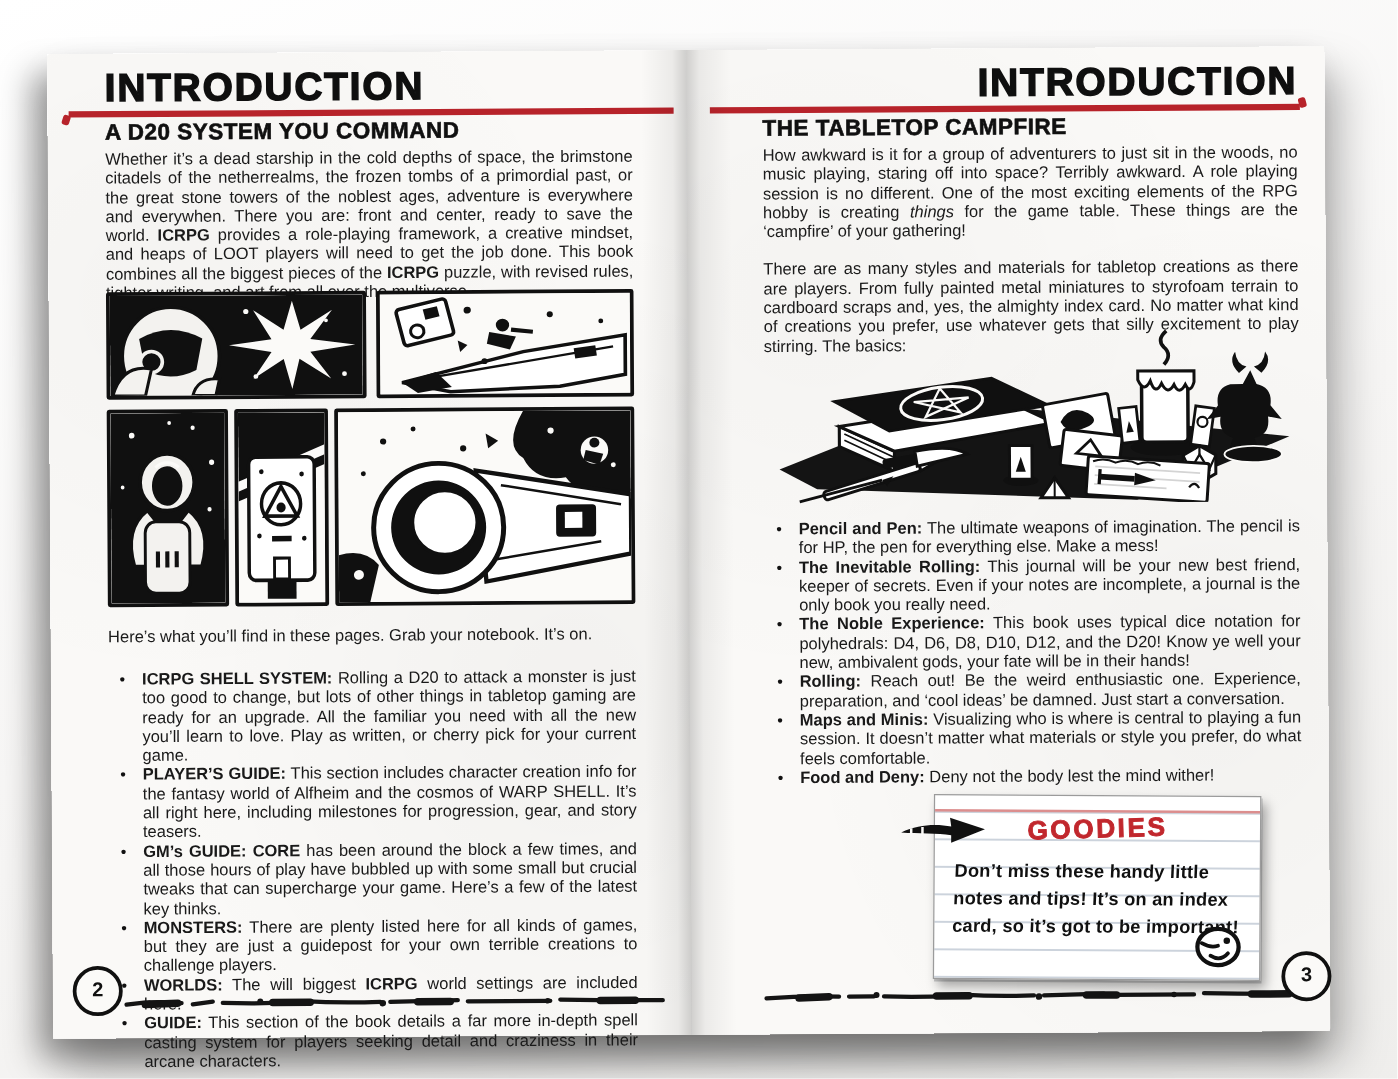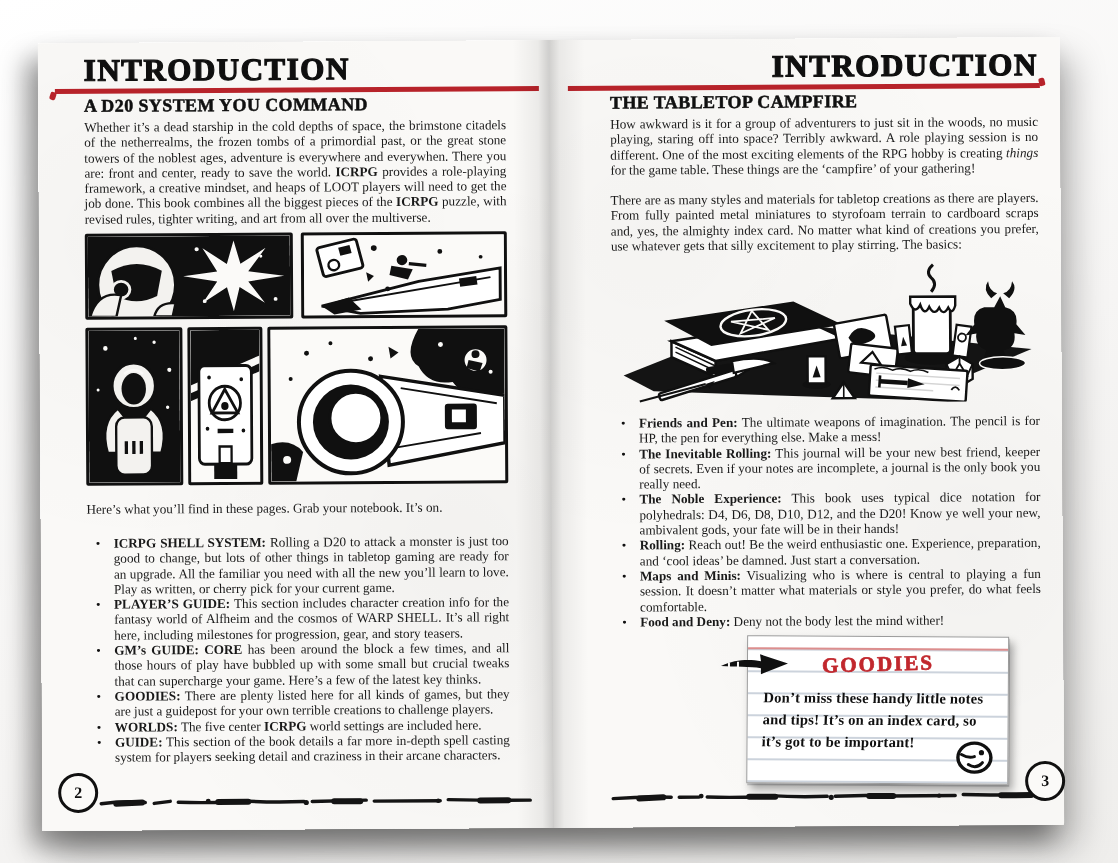--- a/index.html
+++ b/index.html
@@ -1,18 +1,18 @@
 <!DOCTYPE html>
 <html><head>
 <meta charset="utf-8">
 <style>
   html,body{margin:0;padding:0;background:#ffffff;}
   .stage{position:relative;width:1118px;height:863px;overflow:hidden;
          background:linear-gradient(160deg,#ffffff 0%,#f6f5f4 55%,#efeeec 100%);
-         font-family:Liberation Serif, serif;color:#191919;}
+         font-family:Liberation Sans, sans-serif;color:#191919;}
   .book{position:absolute;left:40px;top:40px;width:1022px;height:788px;display:flex;
         transform:rotate(-0.35deg);
         box-shadow:-12px 16px 26px rgba(0,0,0,0.38), 12px 22px 34px rgba(0,0,0,0.26);}
   .page{position:relative;width:511px;height:788px;flex:0 0 auto;
         background:
           radial-gradient(130% 80% at 20% 25%, rgba(0,0,0,0.025), transparent 50%),
           radial-gradient(120% 90% at 82% 65%, rgba(0,0,0,0.03), transparent 55%),
           #faf9f7;}
   .page.left{border-radius:3px 0 0 3px;}
   .page.right{border-radius:0 3px 3px 0;}
@@ -200,22 +200,22 @@
           </div>
         </div>
       </div>
 
       <div class="col-left body-text list-intro">Here’s what you’ll find in these pages. Grab your notebook. It’s on.</div>
 
       <ul class="col-left bullets bl">
         <li><span><span class="b">ICRPG SHELL SYSTEM:</span><span> Rolling a D20 to attack a monster is just too good to change, but lots of other things in tabletop gaming are ready for an upgrade. All the familiar you need with all the new you’ll learn to love. Play as written, or cherry pick for your current game.</span></span></li>
         <li><span><span class="b">PLAYER’S GUIDE:</span><span> This section includes character creation info for the fantasy world of Alfheim and the cosmos of WARP SHELL. It’s all right here, including milestones for progression, gear, and story teasers.</span></span></li>
         <li><span><span class="b">GM’s GUIDE: CORE</span><span> has been around the block a few times, and all those hours of play have bubbled up with some small but crucial tweaks that can supercharge your game. Here’s a few of the latest key thinks.</span></span></li>
-        <li><span><span class="b">GOODIES:</span><span> There are plenty listed here for all kinds of games, but they are just a guidepost for your own terrible creations to challenge players.</span></span></li>
-        <li><span><span class="b">WORLDS:</span><span> The five center </span><span class="b">ICRPG</span><span> world settings are included here.</span></span></li>
+        <li><span><span class="b">MONSTERS:</span><span> There are plenty listed here for all kinds of games, but they are just a guidepost for your own terrible creations to challenge players.</span></span></li>
+        <li><span><span class="b">WORLDS:</span><span> The will biggest </span><span class="b">ICRPG</span><span> world settings are included here.</span></span></li>
         <li><span><span class="b">GUIDE:</span><span> This section of the book details a far more in-depth spell casting system for players seeking detail and craziness in their arcane characters.</span></span></li>
       </ul>
 
       <div class="pnum">
         <span>2</span>
       </div>
       <svg class="brush" viewBox="0 0 436 16" preserveAspectRatio="none">
         <path d="M3 9 q22 -3 44 -1 M56 9 l16 -2 M80 8 q28 1 56 0 M144 7 q30 2 62 1 M214 8 l54 -1 M276 8 q32 0 66 0 M350 7 q40 1 82 1" stroke="#141414" stroke-width="3.4" fill="none" stroke-linecap="round"></path>
         <path d="M18 9 l26 -1 M120 8 l30 0 M236 8 l26 0 M382 8 l28 0" stroke="#141414" stroke-width="6" fill="none" stroke-linecap="round"></path>
         <circle cx="110" cy="7" r="2.4" fill="#141414"></circle>
@@ -298,21 +298,21 @@
             <path d="M340 126 q4 -6 8 0" stroke="#101010" stroke-width="1.8" fill="none"></path>
           </g>
           <polygon points="221,136 232,120 243,136" fill="#ffffff" stroke="#101010" stroke-width="2.4"></polygon>
           <path d="M232 120 L232 136" stroke="#101010" stroke-width="1.6"></path>
           <path d="M28 138 L94 121" stroke="#101010" stroke-width="2.2"></path>
           <path d="M94 121 l9 -3 -5 8 z" fill="#101010"></path>
         </svg>
       </div>
 
       <ul class="col-right bullets br">
-        <li><span><span class="b">Friends and Pen:</span><span> The ultimate weapons of imagination. The pencil is for HP, the pen for everything else. Make a mess!</span></span></li>
+        <li><span><span class="b">Pencil and Pen:</span><span> The ultimate weapons of imagination. The pencil is for HP, the pen for everything else. Make a mess!</span></span></li>
         <li><span><span class="b">The Inevitable Rolling:</span><span> This journal will be your new best friend, keeper of secrets. Even if your notes are incomplete, a journal is the only book you really need.</span></span></li>
         <li><span><span class="b">The Noble Experience:</span><span> This book uses typical dice notation for polyhedrals: D4, D6, D8, D10, D12, and the D20! Know ye well your new, ambivalent gods, your fate will be in their hands!</span></span></li>
         <li><span><span class="b">Rolling:</span><span> Reach out! Be the weird enthusiastic one. Experience, preparation, and ‘cool ideas’ be damned. Just start a conversation.</span></span></li>
         <li><span><span class="b">Maps and Minis:</span><span> Visualizing who is where is central to playing a fun  session. It doesn’t matter what materials or style you prefer, do what feels comfortable.</span></span></li>
         <li><span><span class="b">Food and Deny:</span><span> Deny not the body lest the mind wither!</span></span></li>
       </ul>
 
       <div class="goodies">
         <svg class="goodies-arrow" viewBox="0 0 70 30">
           <path d="M1 17 C 15 10, 30 10, 41 12 L40 5 L68 14 L41 25 L41 19 C 30 17, 15 18, 1 17 Z" fill="#101010"></path>

